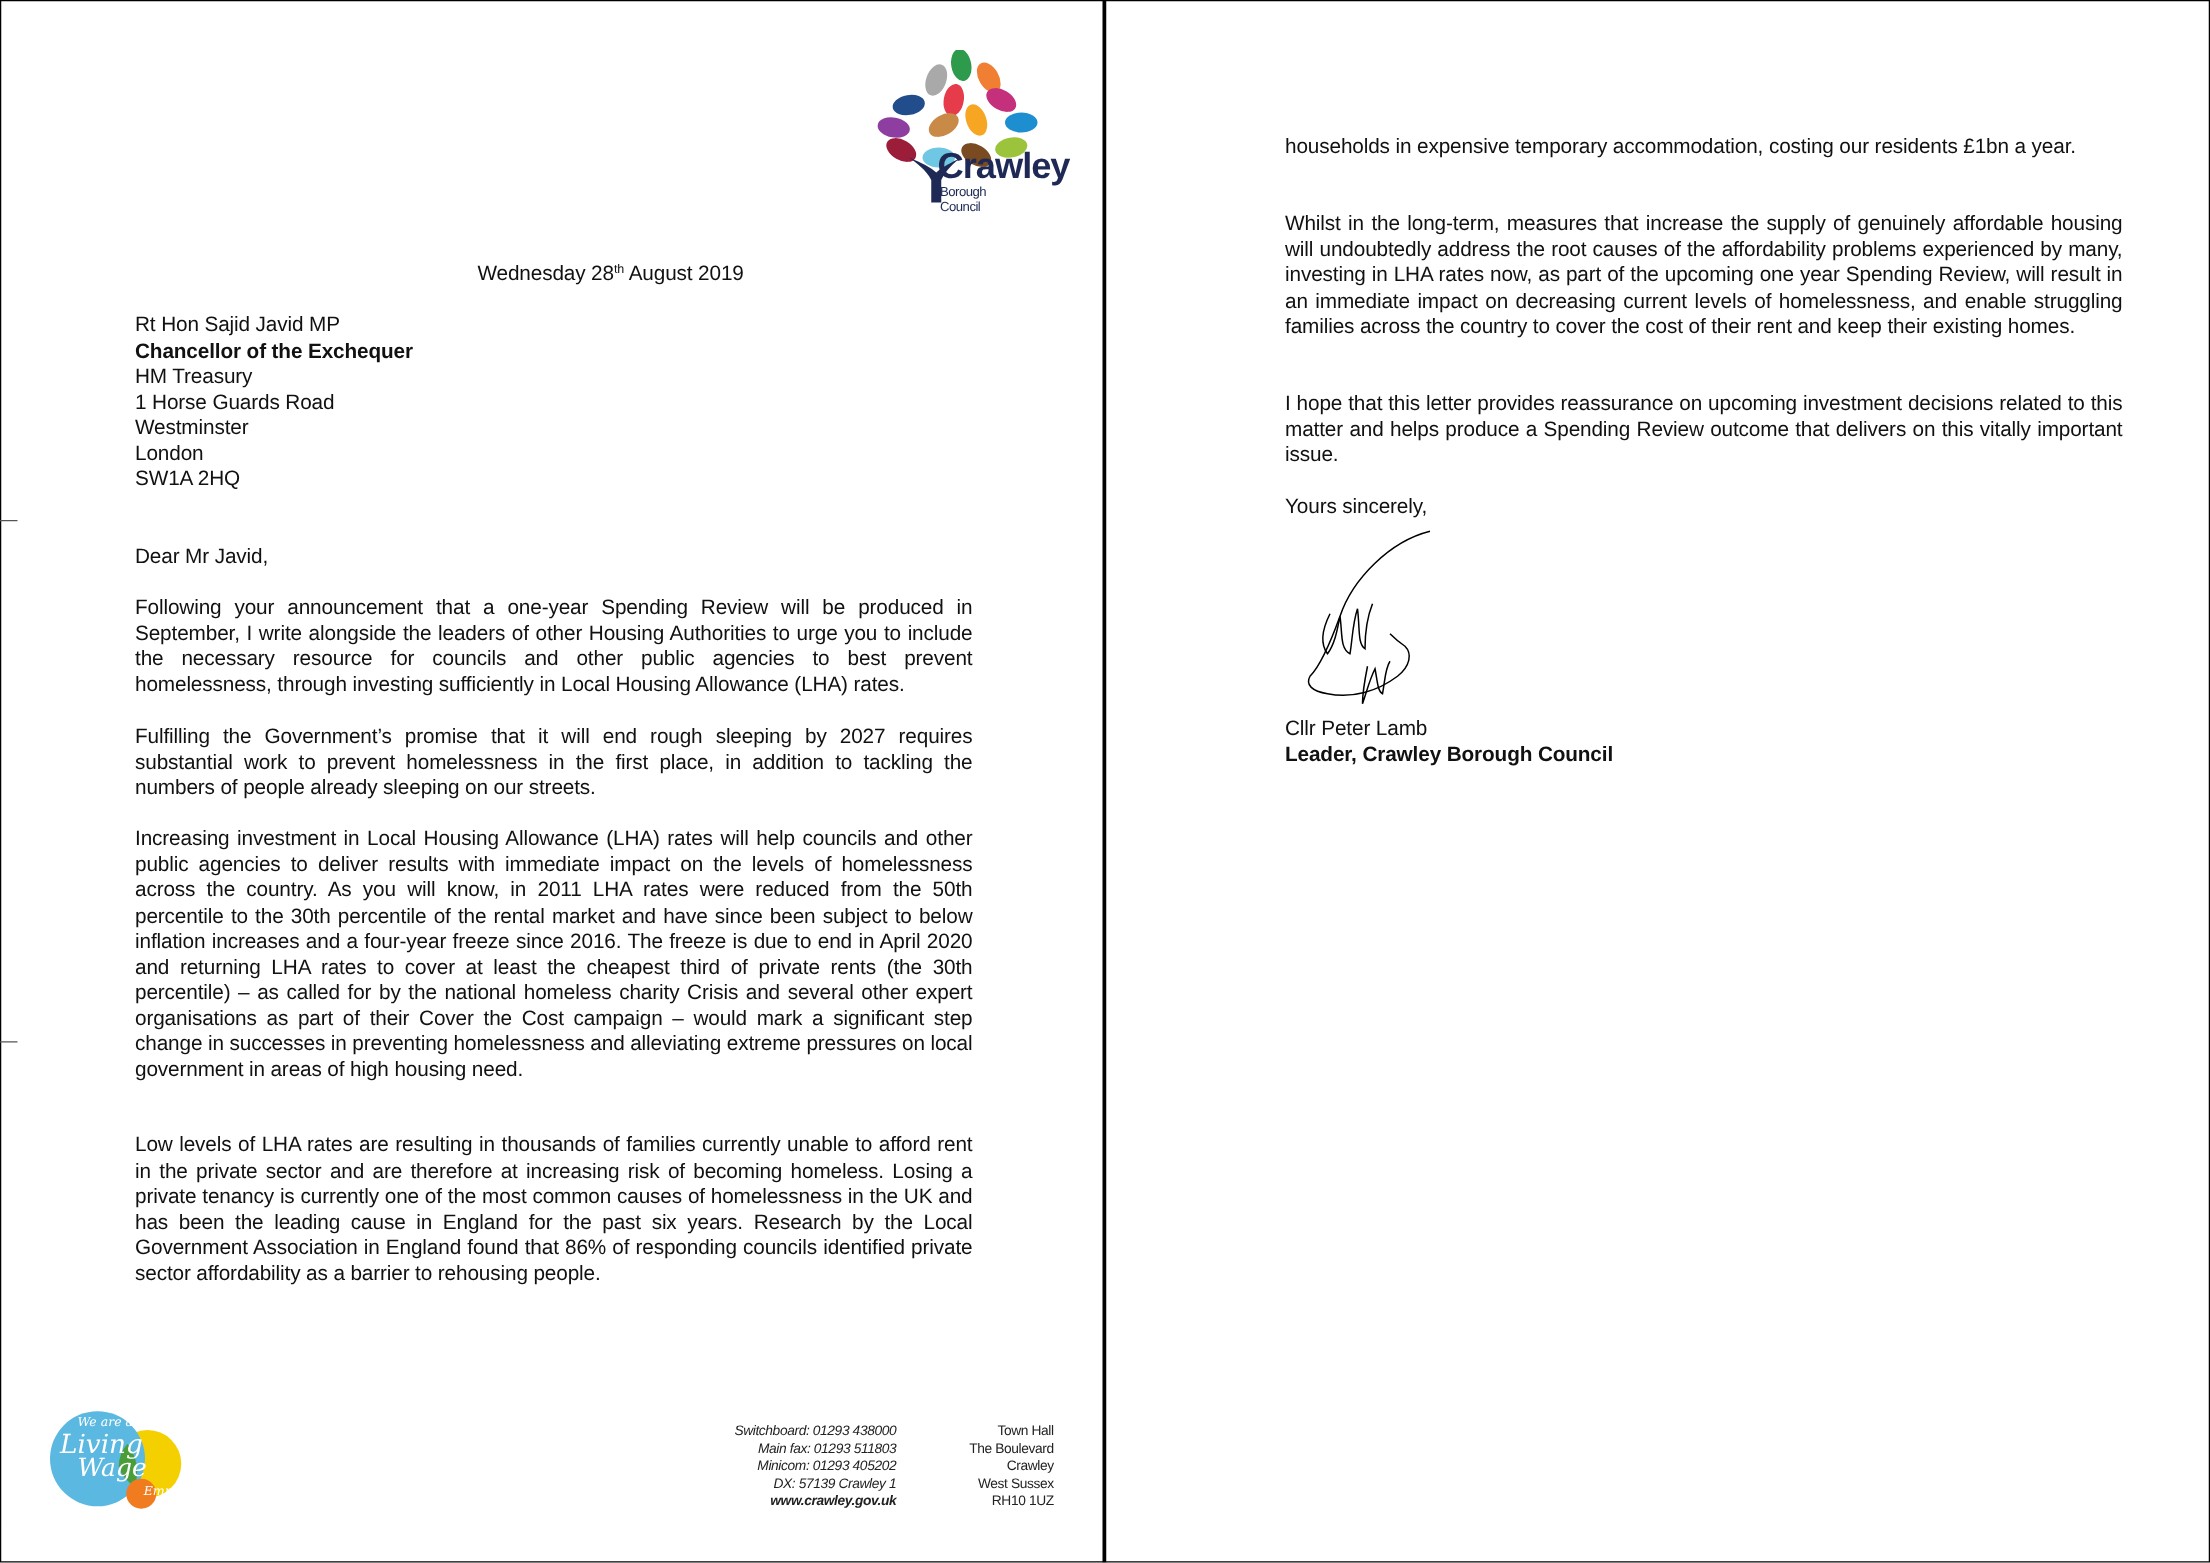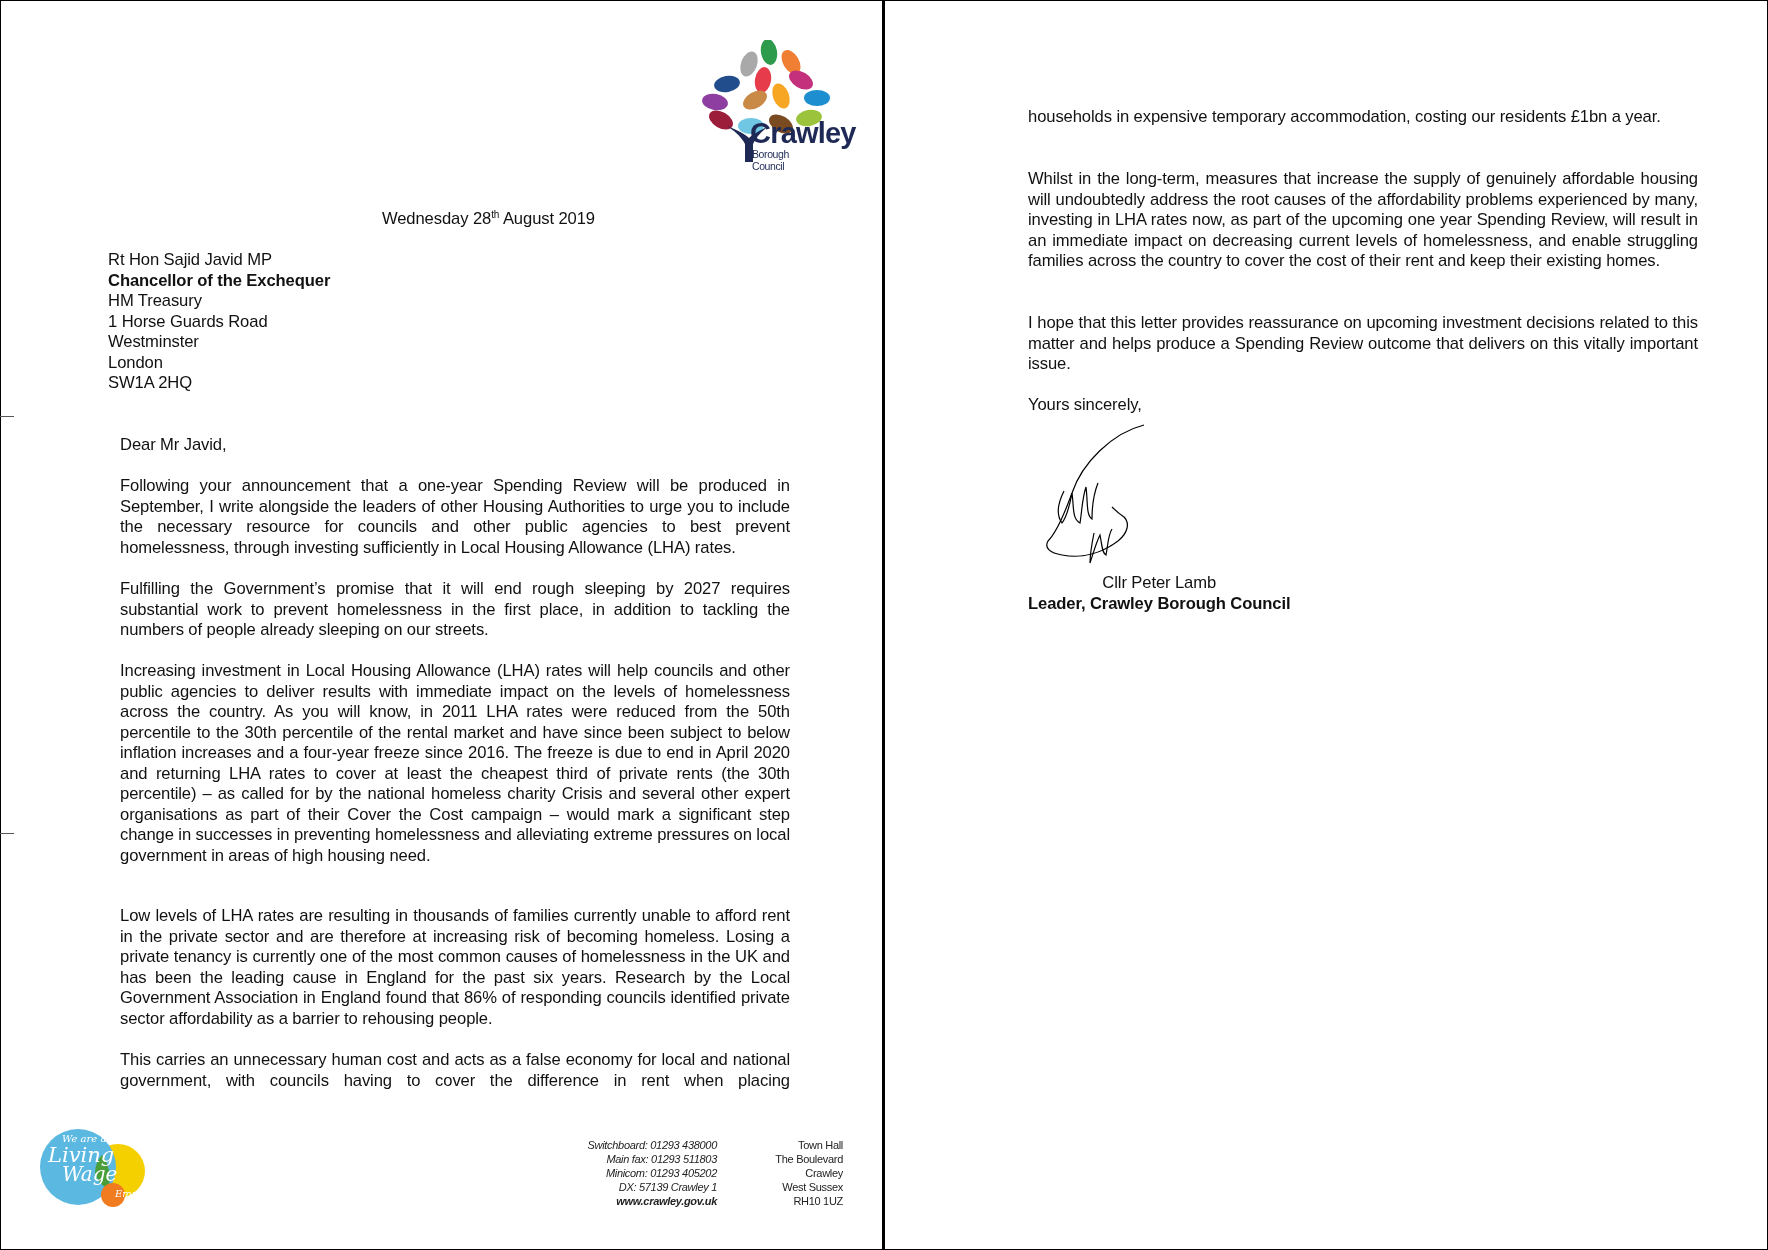--- a/index.html
+++ b/index.html
@@ -5,37 +5,37 @@
   html, body { margin: 0; padding: 0; background: #ffffff; }
   body { width: 1768px; height: 1250px; position: relative; overflow: hidden; font-family: "Liberation Sans", sans-serif; color: #111; }
   .frame { position: absolute; left: 0; top: 0; width: 1766px; height: 1248px; border: 1px solid #000; border-bottom-width: 2px; }
   .divider { position: absolute; left: 882px; top: 0; width: 3px; height: 1250px; background: #000; }
   .page { position: absolute; top: 0; height: 1250px; }
   .page-left { left: 0; width: 700px; }
   .page-right { left: 921px; width: 783px; }
   .fold-mark { position: absolute; left: 0; width: 14px; height: 1px; background: #555; }
   .text { font-size: 16.6px; line-height: 20.5px; letter-spacing: -0.1px; }
   .para { position: absolute; text-align: justify; text-align-last: left; margin: 0; }
-  .left-col { left: 108px; width: 670px; margin-left: 12px; }
+  .left-col { left: 108px; width: 670px; }
   .right-col { left: 107px; width: 670px; }
   .date { position: absolute; right: 105px; top: 209px; white-space: nowrap; }
   .date sup { font-size: 10px; line-height: 0; vertical-align: 6px; }
   .addr { position: absolute; left: 108px; top: 250px; }
   .addr div { white-space: nowrap; }
   .bold { font-weight: bold; }
   .logo { position: absolute; left: 693px; top: 40px; width: 152px; height: 124px; }
   .logo-word { position: absolute; left: 750px; top: 118px; font-size: 29px; font-weight: bold; color: #1e2a55; letter-spacing: -0.8px; line-height: 30px; }
   .logo-sub { position: absolute; left: 752px; top: 148px; font-size: 10.5px; color: #1e2a55; letter-spacing: -0.4px; line-height: 12px; }
   .lw-badge { position: absolute; left: 40px; top: 1125px; width: 112px; height: 85px; }
   .lw-text { position: absolute; color: #ffffff; font-family: "DejaVu Serif", serif; font-style: italic; }
   .footer-contact { position: absolute; left: 560px; top: 1138px; width: 157px; text-align: right; font-size: 11px; line-height: 14px; color: #222; letter-spacing: -0.3px; font-style: italic; }
   .footer-address { position: absolute; left: 760px; top: 1138px; width: 83px; text-align: right; font-size: 11px; line-height: 14px; color: #222; letter-spacing: -0.3px; }
   .footer-contact div, .footer-address div { white-space: nowrap; }
   .signature { position: absolute; left: 1006px; top: 420px; width: 120px; height: 145px; }
-  .sign-block { position: absolute; left: 992px; top: 573px; text-align: center; }
+  .sign-block { position: absolute; left: 992px; top: 573px; }
   .sign-block div { white-space: nowrap; }
 </style>
 </head>
 <body>
 
 <div class="frame"></div>
 <div class="divider"></div>
 
 <section class="page page-left">
   <div class="fold-mark" style="top:416px"></div>
@@ -73,21 +73,20 @@
     <div>Westminster</div>
     <div>London</div>
     <div>SW1A 2HQ</div>
   </div>
 
   <p class="para text left-col" style="top:435px">Dear Mr Javid,</p>
   <p class="para text left-col" style="top:476px">Following your announcement that a one-year Spending Review will be produced in September, I write alongside the leaders of other Housing Authorities to urge you to include the necessary resource for councils and other public agencies to best prevent homelessness, through investing sufficiently in Local Housing Allowance (LHA) rates.</p>
   <p class="para text left-col" style="top:579px">Fulfilling the Government’s promise that it will end rough sleeping by 2027 requires substantial work to prevent homelessness in the first place, in addition to tackling the numbers of people already sleeping on our streets.</p>
   <p class="para text left-col" style="top:661px">Increasing investment in Local Housing Allowance (LHA) rates will help councils and other public agencies to deliver results with immediate impact on the levels of homelessness across the country. As you will know, in 2011 LHA rates were reduced from the 50th percentile to the 30th percentile of the rental market and have since been subject to below inflation increases and a four-year freeze since 2016. The freeze is due to end in April 2020 and returning LHA rates to cover at least the cheapest third of private rents (the 30th percentile) – as called for by the national homeless charity Crisis and several other expert organisations as part of their Cover the Cost campaign – would mark a significant step change in successes in preventing homelessness and alleviating extreme pressures on local government in areas of high housing need.</p>
   <p class="para text left-col" style="top:906px">Low levels of LHA rates are resulting in thousands of families currently unable to afford rent in the private sector and are therefore at increasing risk of becoming homeless. Losing a private tenancy is currently one of the most common causes of homelessness in the UK and has been the leading cause in England for the past six years. Research by the Local Government Association in England found that 86% of responding councils identified private sector affordability as a barrier to rehousing people.</p>
-  <p class="para text left-col" style="top:1050px; text-align-last: justify;">This carries an unnecessary human cost and acts as a false economy for local and national government, with councils having to cover the difference in rent when placing</p>
 
   <svg class="lw-badge" viewBox="0 0 112 85">
     <circle cx="78" cy="46" r="27" fill="#f5d000"></circle>
     <circle cx="38" cy="42" r="38" fill="#5bb8e0"></circle>
     <path d="M62 30 A38 38 0 0 1 68 64 A27 27 0 0 1 55 48 A27 27 0 0 1 62 30 Z" fill="#4a9e3a"></path>
     <circle cx="73" cy="70" r="12" fill="#f07c1f"></circle>
   </svg>
   <div class="lw-text" style="left:62px; top:1133px; font-size:10px;">We are a</div>
   <div class="lw-text" style="left:48px; top:1143px; font-size:21px;">Living</div>
   <div class="lw-text" style="left:62px; top:1162px; font-size:20px;">Wage</div>

